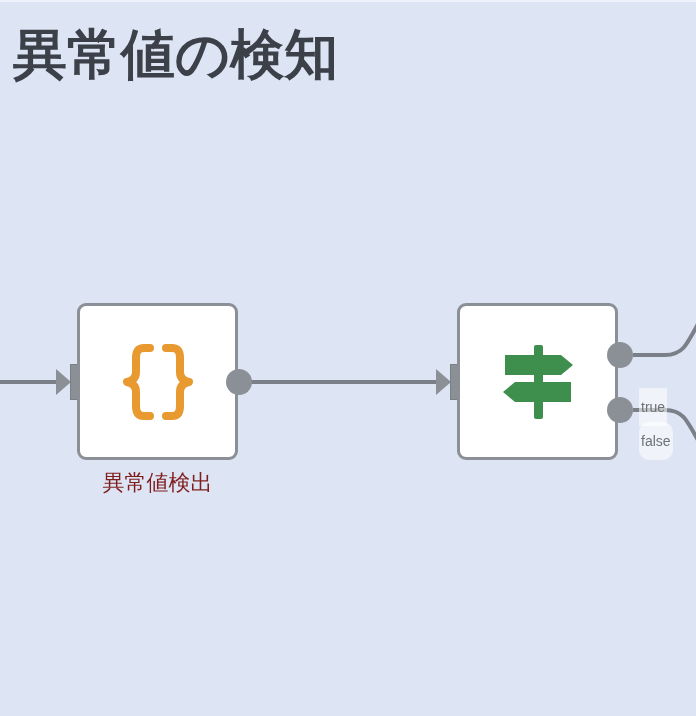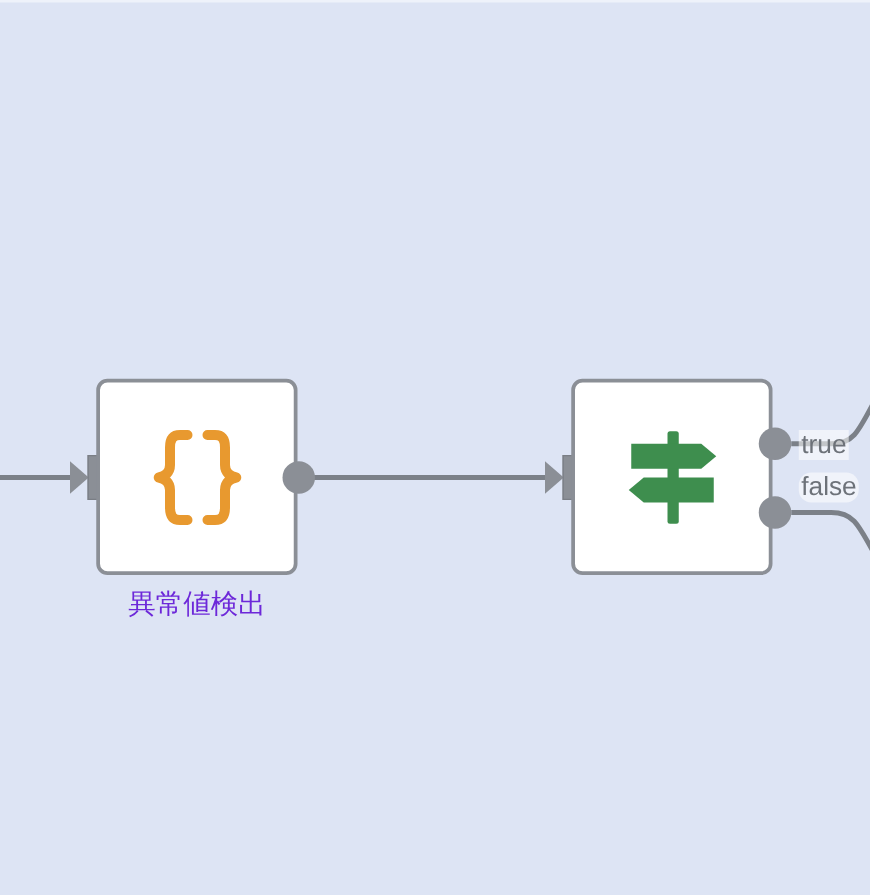--- a/index.html
+++ b/index.html
@@ -71,21 +71,21 @@
     width: 100%;
     height: 100%;
     display: flex;
     align-items: center;
     justify-content: center;
   }
   .node-label {
     position: absolute;
     top: 466px;
     font-size: 22px;
-    color: #6d28d9;
+    color: #7f1d1d;
     white-space: nowrap;
     text-align: center;
     user-select: none;
   }
   #label-function {
     left: 77px;
     width: 161px;
   }
   #label-switch {
     left: 457px;
@@ -139,42 +139,44 @@
   #port-out-true {
     left: 607px;
     top: 340px;
   }
   #port-out-false {
     left: 607px;
     top: 395px;
   }
   .port-label {
     position: absolute;
-    font-size: 21px;
+    font-size: 14px;
     color: #6d7279;
     background: rgba(255,255,255,0.55);
-    padding: 0 2px;
+    padding: 11px 2px;
     white-space: nowrap;
     user-select: none;
+    margin-top: 44px;
   }
   #port-label-true {
     left: 639px;
     top: 342px;
   }
   #port-label-false {
     left: 639px;
     top: 376px;
     border-radius: 10px;
   }
 </style>
 </head>
 <body>
 
 <div id="canvas">
 
+  <div id="flow-title">異常値の検知</div>
 
   <svg class="wire-layer" viewBox="0 0 696 716" xmlns="http://www.w3.org/2000/svg">
 
     <path d="M -5 380 L 58 380" fill="none" stroke="#7b8088" stroke-width="4"></path>
 
     <path d="M 239 380 L 438 380" fill="none" stroke="#7b8088" stroke-width="4"></path>
 
     <path d="M 633 353 L 665 353 C 682 353 686 345 700 318" fill="none" stroke="#7b8088" stroke-width="4"></path>
 
     <path d="M 633 408 L 665 408 C 682 408 686 416 700 442" fill="none" stroke="#7b8088" stroke-width="4"></path>

